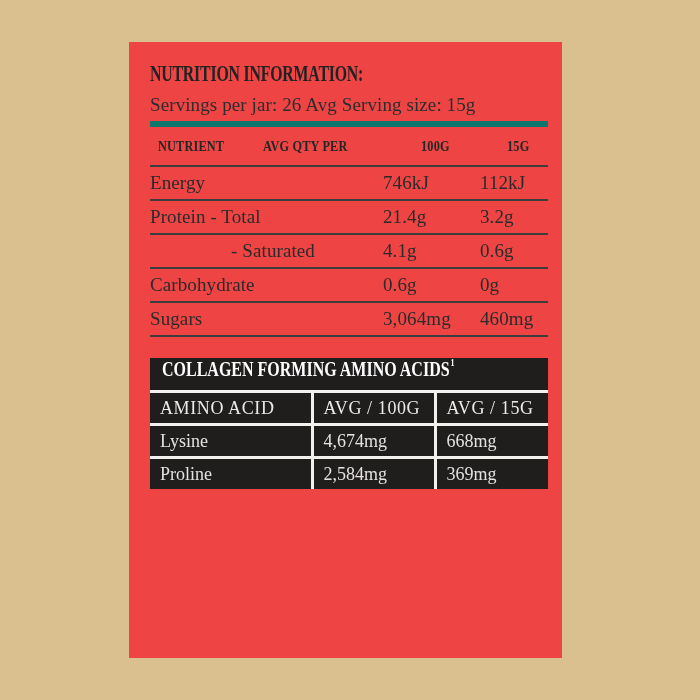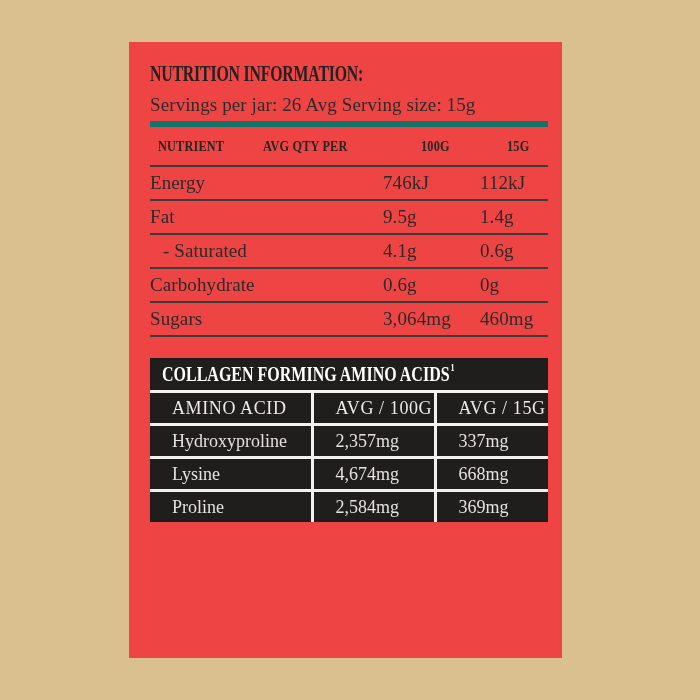--- a/index.html
+++ b/index.html
@@ -31,33 +31,33 @@
     border-top:6px solid #0f766e;border-bottom:2px solid #3d3d3d;
     height:38px;text-align:center;font-size:15px;padding:0;color:#262626;
   }
   .nutrient-table th .cond{transform:scaleX(0.82);letter-spacing:0.2px;}
   .nutrient-table th.h-100g{padding-left:14px;margin-top:24px;}
   .nutrient-table th.h-15g{padding-left:13px;}
   .nutrient-table td{
     height:32px;border-bottom:2px solid #3d3d3d;
     font-size:19px;padding:0;letter-spacing:0.1px;
   }
-  .nutrient-table td.indent{padding-left:13px;}
+  .nutrient-table td.indent{padding-left:13px;text-align:center;}
 
   .amino-panel{margin-top:21px;width:398px;background:#201d1d;}
   .amino-title{
-    height:32px;display:flex;align-items:center;padding-left:12px;
+    height:32px;display:flex;padding-left:12px;
     color:#ffffff;font-size:20px;
   }
   .amino-title .cond{transform:scaleX(0.80);}
   .amino-title sup{font-size:10px;vertical-align:top;line-height:1;margin-left:1px;transform:translateY(-2px);}
   .amino-table{width:398px;color:#e4e2e0;}
   .amino-table th,.amino-table td{
     border:3px solid #f3f1ee;height:30px;text-align:left;
-    padding:0 0 0 22px;font-size:18px;
+    padding:0 0 0 10px;font-size:18px;
   }
   .amino-table th{font-weight:normal;letter-spacing:0.6px;color:#eceae8;}
   .amino-table tr > *:first-child{border-left:none;}
   .amino-table tr > *:last-child{border-right:none;}
   .amino-table tbody tr:last-child > *{border-bottom:none;}
 </style>
 </head>
 <body style="background: rgb(218, 192, 142);">
 
 <div class="card" style="background: #ef4444; font-family: Liberation Serif, serif;">
@@ -86,23 +86,23 @@
         <th class="h-15g"><span class="cond">15G</span></th>
       </tr>
     </thead>
     <tbody>
       <tr>
         <td colspan="2">Energy</td>
         <td>746kJ</td>
         <td>112kJ</td>
       </tr>
       <tr>
-        <td colspan="2">Fat</td>
-        <td>9.5g</td>
-        <td>1.4g</td>
+        <td colspan="2">Protein - Total</td>
+        <td>21.4g</td>
+        <td>3.2g</td>
       </tr>
       <tr>
         <td colspan="2" class="indent">- Saturated</td>
         <td>4.1g</td>
         <td>0.6g</td>
       </tr>
       <tr>
         <td colspan="2">Carbohydrate</td>
         <td>0.6g</td>
         <td>0g</td>
@@ -127,25 +127,20 @@
         </colgroup>
       <thead>
         <tr>
           <th>AMINO ACID</th>
           <th>AVG / 100G</th>
           <th>AVG / 15G</th>
         </tr>
       </thead>
       <tbody>
         <tr>
-          <td>Hydroxyproline</td>
-          <td>2,357mg</td>
-          <td>337mg</td>
-        </tr>
-        <tr>
           <td>Lysine</td>
           <td>4,674mg</td>
           <td>668mg</td>
         </tr>
         <tr>
           <td>Proline</td>
           <td>2,584mg</td>
           <td>369mg</td>
         </tr>
       </tbody>

